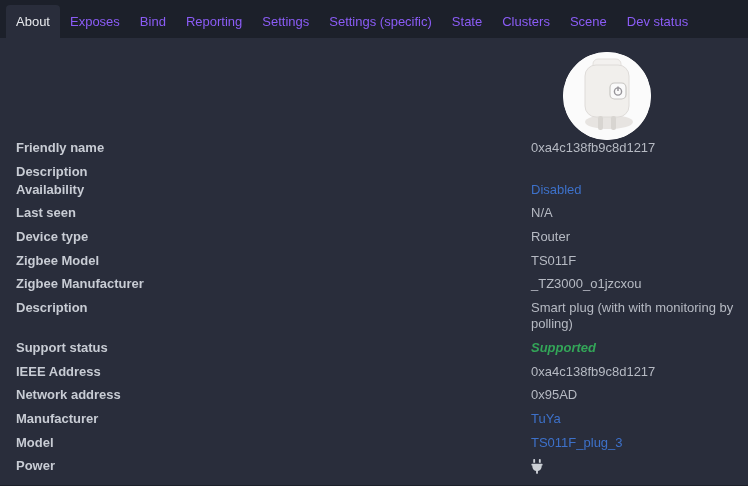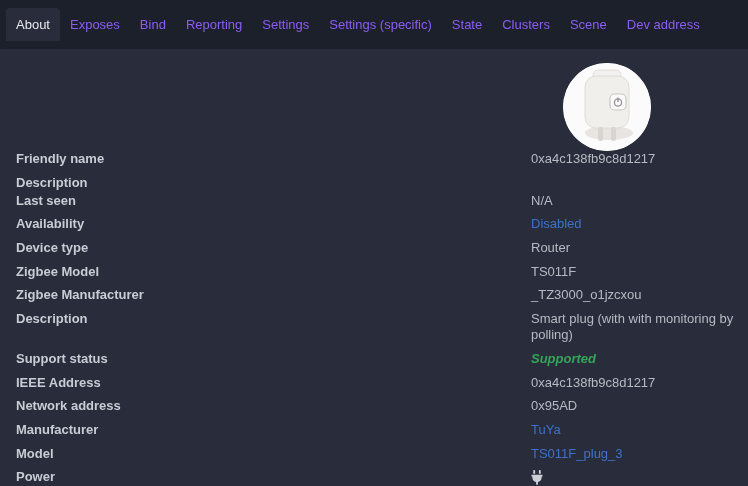--- a/index.html
+++ b/index.html
@@ -4,22 +4,22 @@
 <style>
   html, body {
     margin: 0; padding: 0;
     width: 748px; height: 486px;
     background: #1c202a;
     font-family: "Liberation Sans", sans-serif;
     overflow: hidden;
   }
   .tabbar {
     display: flex;
-    align-items: center;
-    height: 49px;
+    align-items: flex-end;
+    height: 38px;
     background: #1c202a;
     padding-left: 6px;
   }
   .tab {
     font-size: 13px;
     line-height: 33px;
     padding: 0 10px;
     color: #8b5cf6;
     cursor: pointer;
     white-space: nowrap;
@@ -84,21 +84,21 @@
 <nav class="tabbar" id="tabbar">
     <div class="tab active">About</div>
     <div class="tab">Exposes</div>
     <div class="tab">Bind</div>
     <div class="tab">Reporting</div>
     <div class="tab">Settings</div>
     <div class="tab">Settings (specific)</div>
     <div class="tab">State</div>
     <div class="tab">Clusters</div>
     <div class="tab">Scene</div>
-    <div class="tab">Dev address</div>
+    <div class="tab">Dev status</div>
   </nav>
 
 <main class="content">
 
   <div class="image-row">
     <div class="device-image">
       <svg viewBox="0 0 88 88" width="88" height="88" xmlns="http://www.w3.org/2000/svg">
         <circle cx="44" cy="44" r="44" fill="#fbfbfb"></circle>
         <ellipse cx="46" cy="70" rx="24" ry="7" fill="#e7e4e1"></ellipse>
         <rect x="30" y="7" width="28" height="14" rx="5" fill="#f3f1ef" stroke="#e2dfdc" stroke-width="1"></rect>
@@ -115,26 +115,26 @@
   <div class="props" id="props">
       <div class="prop-row">
         <div class="prop-label">Friendly name</div>
         <div class="prop-value">0xa4c138fb9c8d1217</div>
       </div>
       <div class="prop-row">
         <div class="prop-label">Description</div>
         <div class="prop-value"></div>
       </div>
       <div class="prop-row">
+        <div class="prop-label">Availability</div>
+        <div class="prop-value link">Disabled</div>
+      </div>
+      <div class="prop-row">
         <div class="prop-label">Last seen</div>
         <div class="prop-value">N/A</div>
-      </div>
-      <div class="prop-row">
-        <div class="prop-label">Availability</div>
-        <div class="prop-value link">Disabled</div>
       </div>
       <div class="prop-row">
         <div class="prop-label">Device type</div>
         <div class="prop-value">Router</div>
       </div>
       <div class="prop-row">
         <div class="prop-label">Zigbee Model</div>
         <div class="prop-value">TS011F</div>
       </div>
       <div class="prop-row">

